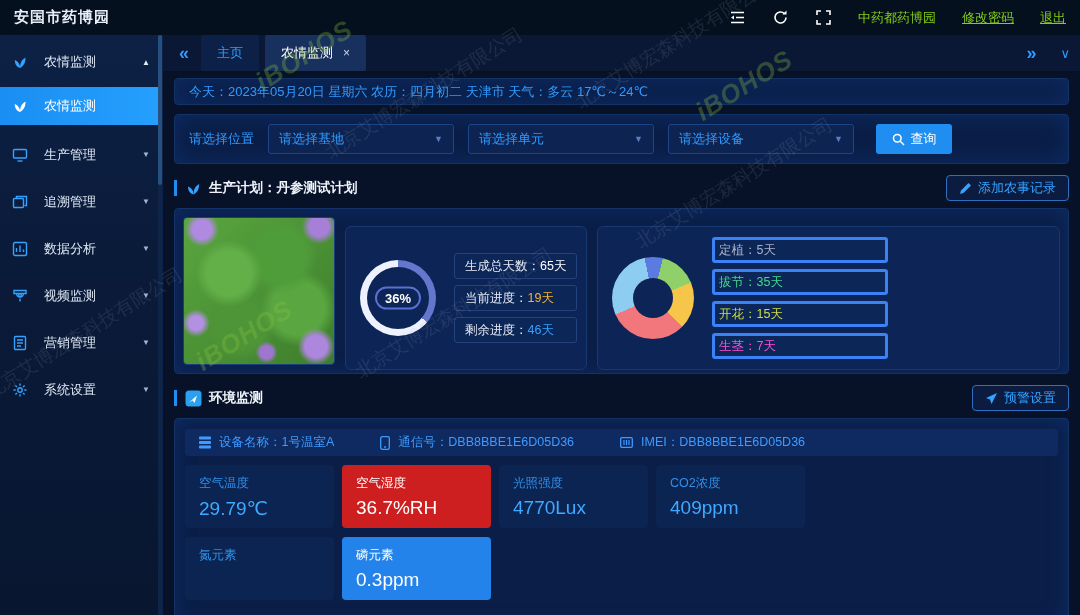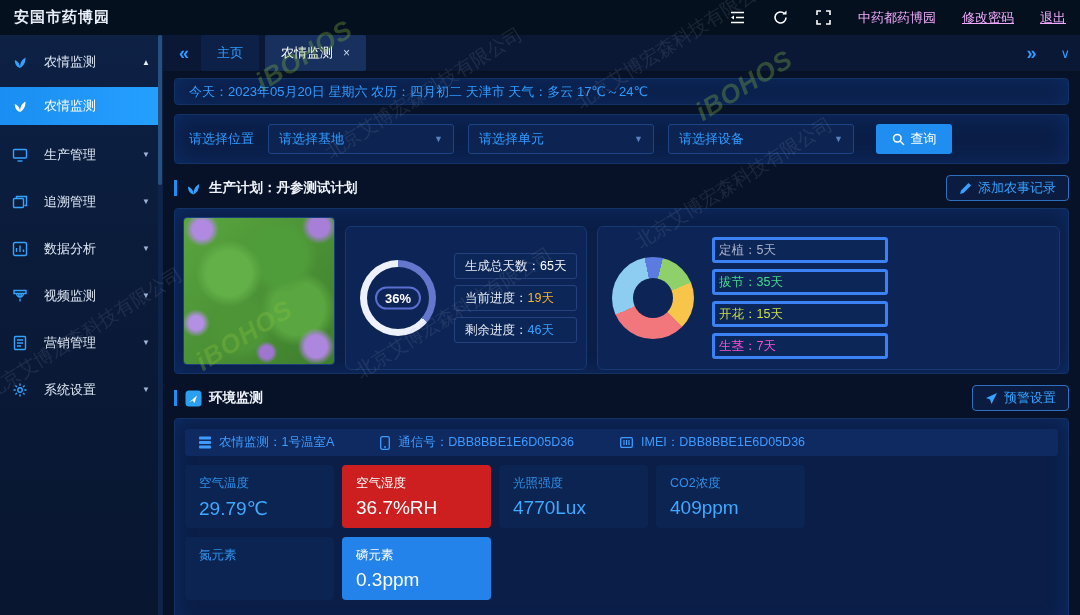--- a/index.html
+++ b/index.html
@@ -5,21 +5,21 @@
   * { margin:0; padding:0; box-sizing:border-box; font-family:"Liberation Sans","DejaVu Sans",sans-serif; }
   html,body { width:1080px; height:615px; overflow:hidden; background:#071228; }
   .stage { position:relative; width:1080px; height:615px; background:#071228; overflow:hidden; }
 
   
   .topbar { position:absolute; top:0; left:0; width:1080px; height:35px; background:#05101f;
             display:flex; align-items:center; justify-content:space-between; padding:0 14px; z-index:20; }
   .topbar-title { color:#e8eef7; font-size:15px; font-weight:bold; letter-spacing:1px; }
   .topbar-right { display:flex; align-items:center; gap:26px; }
   .topbar-right .ic { width:17px; height:17px; display:inline-flex; cursor:pointer; }
-  .toplink { color:#f0abfc; font-size:13px; cursor:pointer; }
+  .toplink { color:#84cc16; font-size:13px; cursor:pointer; }
   .toplink.u { text-decoration:underline; }
 
   
   .sidebar { position:absolute; top:35px; left:0; width:163px; height:580px;
              background:linear-gradient(180deg,#0d2145 0%,#0a1a38 45%,#081630 100%);
              border-right:1px solid #0c2248; z-index:15; }
   .side-item { height:40px; display:flex; align-items:center; padding:0 12px; cursor:pointer; color:#dfe8f5; font-size:13px; }
   .side-item .s-ic { width:16px; height:16px; margin-right:16px; flex:0 0 16px; display:flex; }
   .side-item .lbl { flex:1; }
   .side-item .caret { font-size:8px; color:#9db4d8; }
@@ -409,21 +409,21 @@
     </div>
 
     <div class="panel env-panel">
       <div class="device-bar">
         <span class="device-item">
           <svg width="12" height="13" viewBox="0 0 12 13">
               <rect y="0.5" width="12" height="3" rx="0.8" fill="#3f9bff"></rect>
               <rect y="5" width="12" height="3" rx="0.8" fill="#3f9bff"></rect>
               <rect y="9.5" width="12" height="3" rx="0.8" fill="#3f9bff"></rect>
             </svg>
-          <span>农情监测：1号温室A</span>
+          <span>设备名称：1号温室A</span>
         </span>
         <span class="device-item">
           <svg width="10" height="14" viewBox="0 0 10 14">
               <rect x="0.7" y="0.7" width="8.6" height="12.6" rx="1.6" fill="none" stroke="#3f9bff" stroke-width="1.3"></rect>
               <circle cx="5" cy="11" r="0.9" fill="#3f9bff"></circle>
             </svg>
           <span>通信号：DBB8BBE1E6D05D36</span>
         </span>
         <span class="device-item">
           <svg width="13" height="13" viewBox="0 0 13 13">

